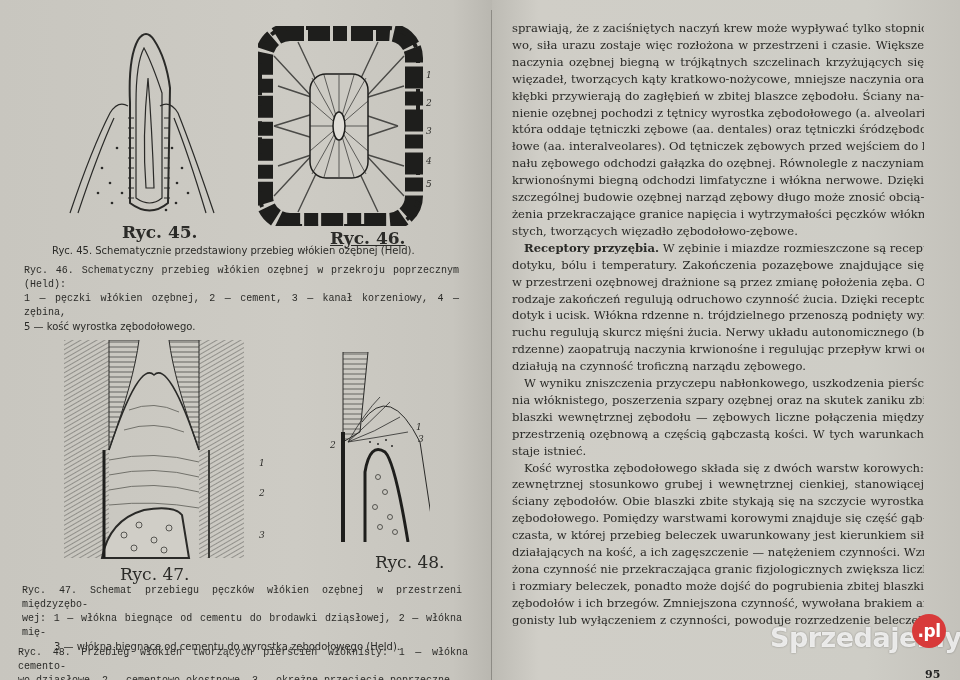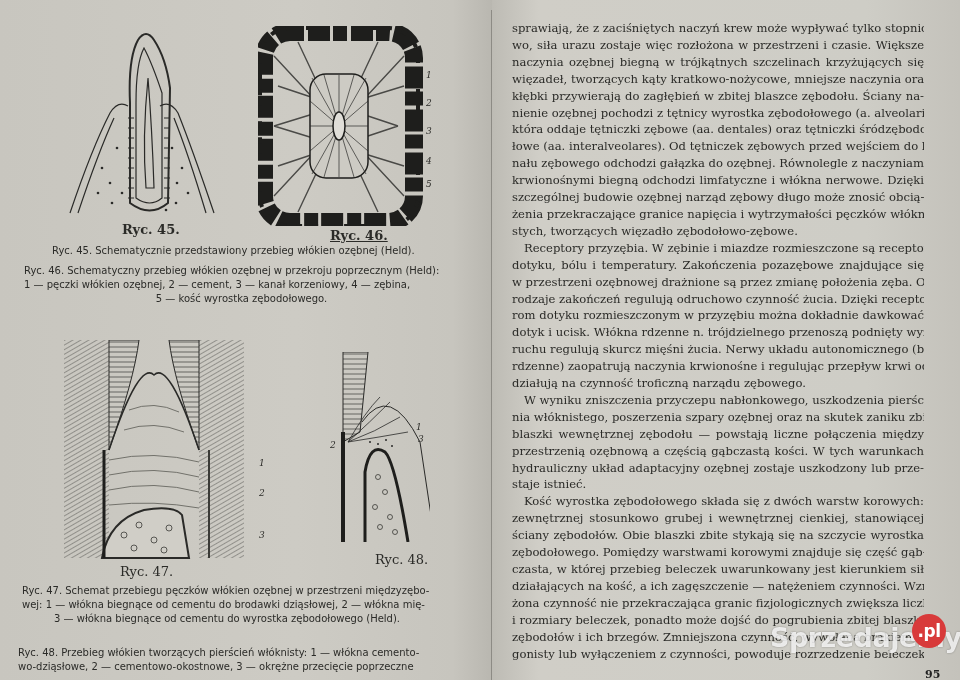--- a/index.html
+++ b/index.html
@@ -26,38 +26,38 @@
     left:492px; width:468px;
     background:linear-gradient(90deg,#bdbbb4 0%, #d0cec7 10%, #cecdc6 80%, #c4c2bb 100%);
   }
   .gutter {
     position:absolute; left:491px; top:10px; width:2px; height:670px;
     background:#8d8b85;
   }
   .fig { position:absolute; }
   .fig svg { display:block; }
   .fig-label {
-    position:absolute; font-size:13px; font-weight:bold; color:#2b2b28;
+    position:absolute; font-size:17px; font-weight:bold; color:#2b2b28;
     font-family:"DejaVu Serif", serif;
   }
   .caption {
     position:absolute; font-size:10px; line-height:14px; color:#2b2b28;
     font-family:"DejaVu Sans", sans-serif;
   }
-  .caption .c { text-align:justify; }
-  .caption .center { text-align:center; }
+  .caption .c { text-align:justify;font-family:Liberation Mono, monospace; }
+  .caption .center { text-align:left; }
   .body-text {
     position:absolute; left:512px; top:20px; width:412px;
     font-size:11.6px; line-height:16.9px; color:#2a2a27;
     font-family:"DejaVu Serif", serif;
   }
   .body-text .ln { display:block; white-space:nowrap; overflow:hidden; text-align:justify; text-align-last:justify; }
   .body-text .ln.last { text-align-last:left; }
   .body-text .ln.indent { padding-left:12px; }
-  .body-text b { font-weight:normal; }
+  .body-text b { font-weight:bold; }
   .page-num {
     position:absolute; left:925px; top:668px; font-size:11px; font-weight:bold; color:#222;
     font-family:"DejaVu Serif", serif;
   }
   .watermark {
     position:absolute; left:770px; top:622px; height:40px;
     font-family:"DejaVu Sans", sans-serif; font-size:27px; font-weight:bold;
     color:rgba(255,255,255,0.82); letter-spacing:-0.5px;
     text-shadow:0 0 2px rgba(0,0,0,0.35);
   }
@@ -230,30 +230,28 @@
   <span class="ln">łowe (aa. interalveolares). Od tętniczek zębowych przed wejściem do ka-</span>
   <span class="ln">nału zębowego odchodzi gałązka do ozębnej. Równolegle z naczyniami</span>
   <span class="ln">krwionośnymi biegną odchodzi limfatyczne i włókna nerwowe. Dzięki</span>
   <span class="ln">szczególnej budowie ozębnej narząd zębowy długo może znosić obcią-</span>
   <span class="ln">żenia przekraczające granice napięcia i wytrzymałości pęczków włókni-</span>
   <span class="ln last">stych, tworzących więzadło zębodołowo-zębowe.</span>
   <span class="ln indent"><b>Receptory przyzębia.</b><span> W zębinie i miazdze rozmieszczone są receptory</span></span>
   <span class="ln">dotyku, bólu i temperatury. Zakończenia pozazębowe znajdujące się</span>
   <span class="ln">w przestrzeni ozębnowej drażnione są przez zmianę położenia zęba. Oba</span>
   <span class="ln">rodzaje zakończeń regulują odruchowo czynność żucia. Dzięki recepto-</span>
-  <span class="ln">rom dotyku rozmieszczonym w przyzębiu można dokładnie dawkować</span>
   <span class="ln">dotyk i ucisk. Włókna rdzenne n. trójdzielnego przenoszą podnięty wyz-</span>
   <span class="ln">ruchu regulują skurcz mięśni żucia. Nerwy układu autonomicznego (bez-</span>
   <span class="ln">rdzenne) zaopatrują naczynia krwionośne i regulując przepływ krwi od-</span>
   <span class="ln last">działują na czynność troficzną narządu zębowego.</span>
   <span class="ln indent">W wyniku zniszczenia przyczepu nabłonkowego, uszkodzenia pierście-</span>
   <span class="ln">nia włóknistego, poszerzenia szpary ozębnej oraz na skutek zaniku zbitej</span>
-  <span class="ln">blaszki wewnętrznej zębodołu — powstają liczne połączenia między</span>
+  <span class="ln">blaszki wewnętrznej zębodołu — zębowych liczne połączenia między</span>
   <span class="ln">przestrzenią ozębnową a częścią gąbczastą kości. W tych warunkach</span>
-  <span class="ln">hydrauliczny układ adaptacyjny ozębnej zostaje uszkodzony lub prze-</span>
   <span class="ln last">staje istnieć.</span>
   <span class="ln indent">Kość wyrostka zębodołowego składa się z dwóch warstw korowych:</span>
   <span class="ln">zewnętrznej stosunkowo grubej i wewnętrznej cienkiej, stanowiącej</span>
   <span class="ln">ściany zębodołów. Obie blaszki zbite stykają się na szczycie wyrostka</span>
   <span class="ln">zębodołowego. Pomiędzy warstwami korowymi znajduje się część gąb-</span>
   <span class="ln">czasta, w której przebieg beleczek uwarunkowany jest kierunkiem sił</span>
   <span class="ln">działających na kość, a ich zagęszczenie — natężeniem czynności. Wzmo-</span>
   <span class="ln">żona czynność nie przekraczająca granic fizjologicznych zwiększa liczbę</span>
   <span class="ln">i rozmiary beleczek, ponadto może dojść do pogrubienia zbitej blaszki</span>
   <span class="ln">zębodołów i ich brzegów. Zmniejszona czynność, wywołana brakiem anta-</span>

